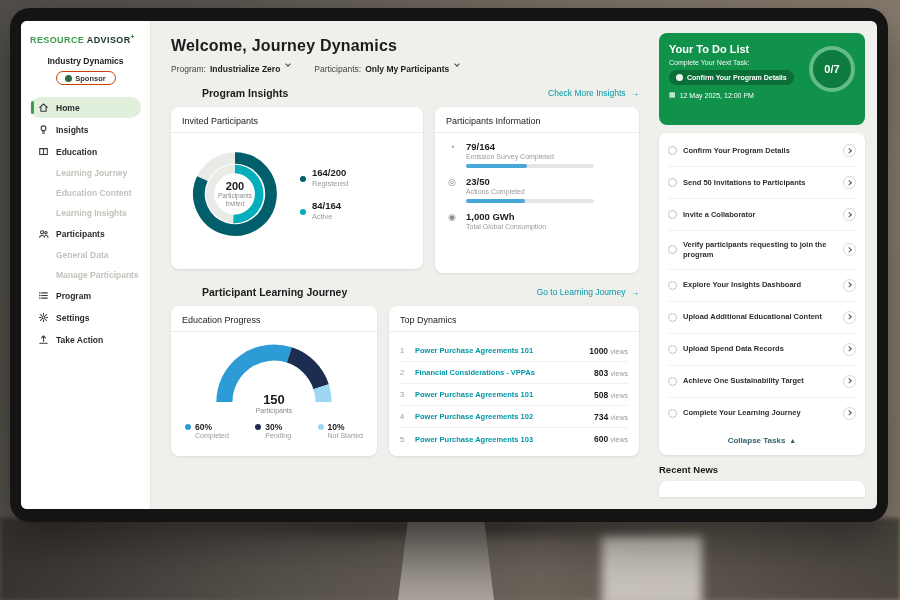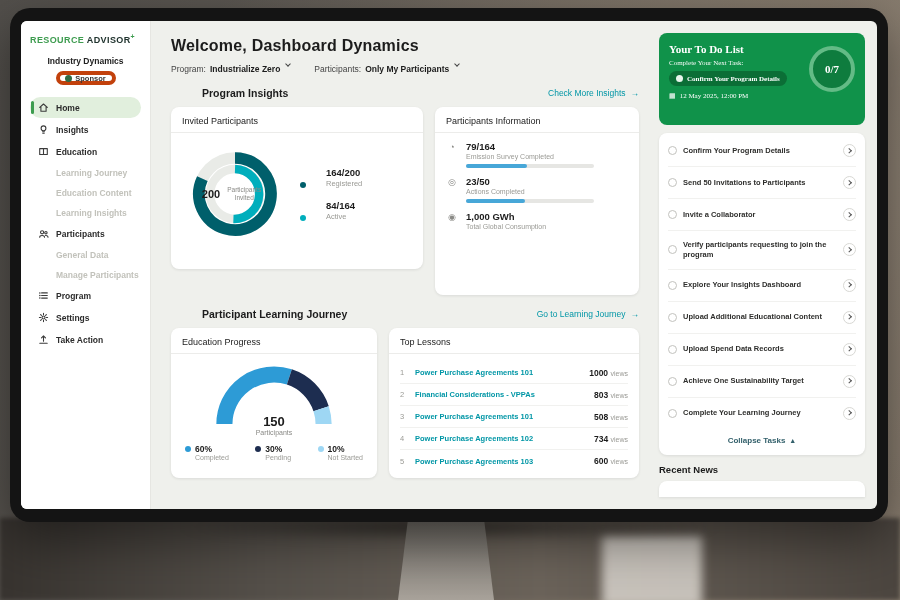--- a/index.html
+++ b/index.html
@@ -20,21 +20,21 @@
     border-radius:20px; padding:13px 11px; box-shadow:0 18px 50px rgba(0,0,0,.45); }
   .screen { width:100%; height:100%; background:var(--screen-bg); border-radius:6px; overflow:hidden; display:flex; }
 
   
   .sidebar { width:130px; flex:none; background:#fff; border-right:1px solid #e6e6e2; padding:12px 9px 0; overflow:hidden; }
   .logo { font-size:9px; font-weight:bold; letter-spacing:.4px; white-space:nowrap; }
   .logo-res { color:var(--brand-green); }
   .logo-adv { color:var(--brand-dark); }
   .logo-plus { color:var(--brand-green); font-size:7px; vertical-align:super; }
   .org { text-align:center; font-size:8.5px; font-weight:bold; color:#222; margin-top:11px; }
-  .sponsor { margin:5px auto 0; width:60px; height:14px; border:4px solid #c2410c; border-radius:8px;
+  .sponsor { margin:5px auto 0; width:60px; height:14px; border:1px solid #c2410c; border-radius:8px;
     display:flex; align-items:center; justify-content:center; gap:3px; font-size:7.5px; font-weight:bold; color:#333; cursor:pointer; }
   .sp-ico { width:7px; height:7px; border-radius:50%; background:#2e6b45; }
   .nav { margin-top:12px; display:flex; flex-direction:column; gap:1px; }
   .nav-item { position:relative; display:flex; align-items:center; gap:7px; height:21px; padding:0 8px;
     border-radius:11px; font-size:8.5px; font-weight:bold; color:#2c2c2c; cursor:pointer; white-space:nowrap; }
   .nav-item.active { background:var(--active-nav-bg); }
   .nav-item.active::before { content:""; position:absolute; left:1px; top:4px; bottom:4px; width:2.5px; background:var(--brand-green); border-radius:2px; }
   .nav-ico { width:11px; height:11px; flex:none; display:flex; }
   .nav-ico svg { width:11px; height:11px; }
   .nav-sub { height:19px; padding-left:26px; font-size:8.5px; font-weight:bold; color:#c2c2bb; display:flex; align-items:center; cursor:pointer; white-space:nowrap; }
@@ -52,30 +52,30 @@
   .cards { display:flex; gap:12px; margin-top:8px; }
   .card { background:#fff; border-radius:8px; box-shadow:0 1px 3px rgba(0,0,0,.09); padding:9px 11px; overflow:hidden; }
   .card-title { font-size:9px; font-weight:normal; color:#222; }
   .divider { height:1px; background:#ececea; margin:6px -11px 8px; }
 
   .card-invited { width:252px; height:162px; }
   .invited-body { display:flex; align-items:center; gap:12px; margin-top:2px; }
   .donut-wrap { position:relative; width:106px; height:106px; flex:none; }
   .donut-wrap svg { width:106px; height:106px; display:block; }
   .ring-bg { fill:none; stroke:#e9ebe7; }
-  .donut-center { position:absolute; inset:0; display:flex; flex-direction:row; align-items:center; justify-content:center; text-align:center; }
+  .donut-center { position:absolute; inset:0; display:flex; flex-direction:column; align-items:center; justify-content:center; text-align:center; }
   .dc-val { font-size:11px; font-weight:bold; color:#1c1c1c; }
   .dc-lab { font-size:6.5px; color:#8a8a86; width:48px; line-height:1.25; }
   .legend { display:flex; flex-direction:column; gap:12px; }
-  .leg-row { display:flex; gap:20px; align-items:flex-end; }
+  .leg-row { display:flex; gap:6px; align-items:center; }
   .dot { width:6px; height:6px; border-radius:50%; margin-top:2px; flex:none; }
   .leg-val { font-size:9.5px; font-weight:bold; color:#1c1c1c; }
   .leg-lab { font-size:7.5px; color:#9a9a95; margin-top:1px; }
 
-  .card-info { flex:1; height:188px; }
+  .card-info { flex:1; height:166px; }
   .stat-row { display:flex; gap:8px; margin-top:8px; align-items:flex-start; }
   .stat-ico { font-size:9px; color:#8a8a86; width:12px; text-align:center; margin-top:1px; }
   .stat-val { font-size:9.5px; font-weight:bold; color:#1c1c1c; }
   .stat-lab { font-size:7px; color:#9a9a95; margin-top:1px; }
   .pbar { width:128px; height:4px; background:#e6e6e3; border-radius:2px; margin-top:4px; }
   .pfill { height:100%; background:var(--bar-blue); border-radius:2px; }
 
   .card-edu { width:206px; height:150px; }
   .gauge-wrap { position:relative; width:124px; height:72px; margin:6px auto 0; }
   .gauge-wrap svg { width:124px; height:72px; display:block; }
@@ -90,21 +90,21 @@
   .card-lessons { flex:1; height:150px; padding-bottom:2px; }
   .lesson-row { display:flex; align-items:center; gap:7px; height:22px; border-bottom:1px solid #f1f1ef; cursor:pointer; }
   .lesson-row:last-child { border-bottom:none; }
   .ln { font-size:7.5px; color:#9a9a95; width:8px; flex:none; }
   .lt { font-size:7.5px; font-weight:bold; color:var(--teal-link); flex:1; white-space:nowrap; overflow:hidden; }
   .lv { font-size:8.5px; font-weight:bold; color:#1c1c1c; white-space:nowrap; }
   .lw { font-size:7px; color:#9a9a95; font-weight:normal; }
 
   
   .rightpanel { width:224px; flex:none; padding:12px 12px 0 6px; overflow:hidden; }
-  .todo-hero { position:relative; background:var(--todo-green); border-radius:8px; padding:10px; color:#fff; min-height:92px;font-family:Liberation Serif, serif; }
+  .todo-hero { position:relative; background:var(--todo-green); border-radius:8px; padding:10px; color:#fff; min-height:92px; }
   .hero-title { font-size:11px; font-weight:bold; }
   .hero-sub { font-size:7px; margin-top:4px; opacity:.95; }
   .hero-pill { margin-top:4px; background:var(--todo-green-dark); border-radius:9px; height:15px; display:inline-flex;
     align-items:center; gap:4px; padding:0 7px; font-size:7px; font-weight:bold; max-width:138px; white-space:nowrap; cursor:pointer; }
   .pill-circ { width:7px; height:7px; border-radius:50%; background:#e8f5ec; flex:none; }
   .hero-date { margin-top:6px; font-size:7px; display:flex; align-items:center; gap:4px; }
   .cal { font-size:7px; }
   .hero-ring { position:absolute; right:10px; top:13px; width:46px; height:46px; border-radius:50%;
     border:4px solid var(--ring-track); background:#0e7c3e; display:flex; align-items:center; justify-content:center;
     font-size:11px; font-weight:bold; }
@@ -222,21 +222,21 @@
                 <svg class="icon" viewBox="0 0 11 11">
                   <path d="M5.5 7.2V1.9M3.5 3.8 5.5 1.8l2 2M1.8 9.3h7.4"></path>
                 </svg>
               </span>
             <span>Take Action</span>
           </div>
         </nav>
       </aside>
 
       <main class="main">
-        <div class="h1">Welcome, Dashboard Dynamics</div>
+        <div class="h1">Welcome, Journey Dynamics</div>
 
         <div class="filters">
           <div class="filter">
             <span>Program:</span>
             <b>Industrialize Zero</b>
             <span class="chev"></span>
           </div>
           <div class="filter">
             <span>Participants:</span>
             <b>Only My Participants</b>
@@ -363,21 +363,21 @@
                 <span class="dot" style="background: rgb(158, 215, 244);"></span>
                 <div>
                   <div class="gl-pct">10%</div>
                   <div class="gl-lab">Not Started</div>
                 </div>
               </div>
             </div>
           </div>
 
           <div class="card card-lessons">
-            <div class="card-title">Top Lessons</div>
+            <div class="card-title">Top Dynamics</div>
             <div class="divider"></div>
             <div class="lesson-row">
               <span class="ln">1</span>
               <span class="lt">Power Purchase Agreements 101</span>
               <span class="lv"><b>1000</b> <span class="lw">views</span></span>
             </div>
             <div class="lesson-row">
               <span class="ln">2</span>
               <span class="lt">Financial Considerations - VPPAs</span>
               <span class="lv"><b>803</b> <span class="lw">views</span></span>

